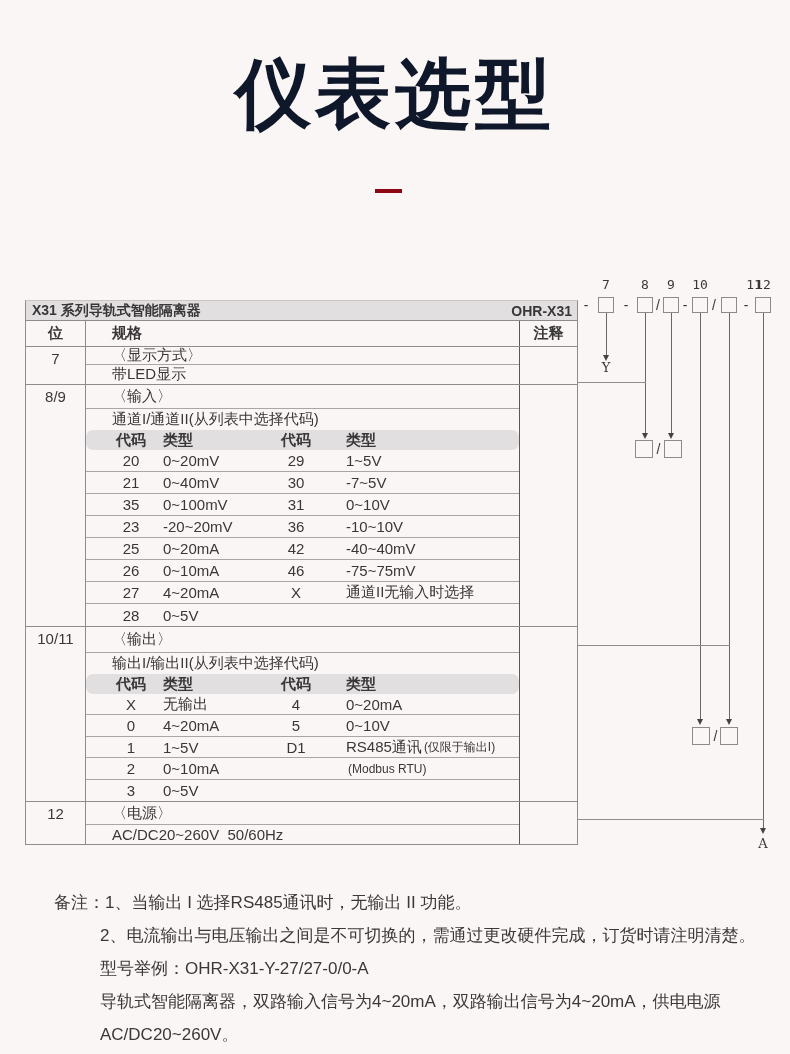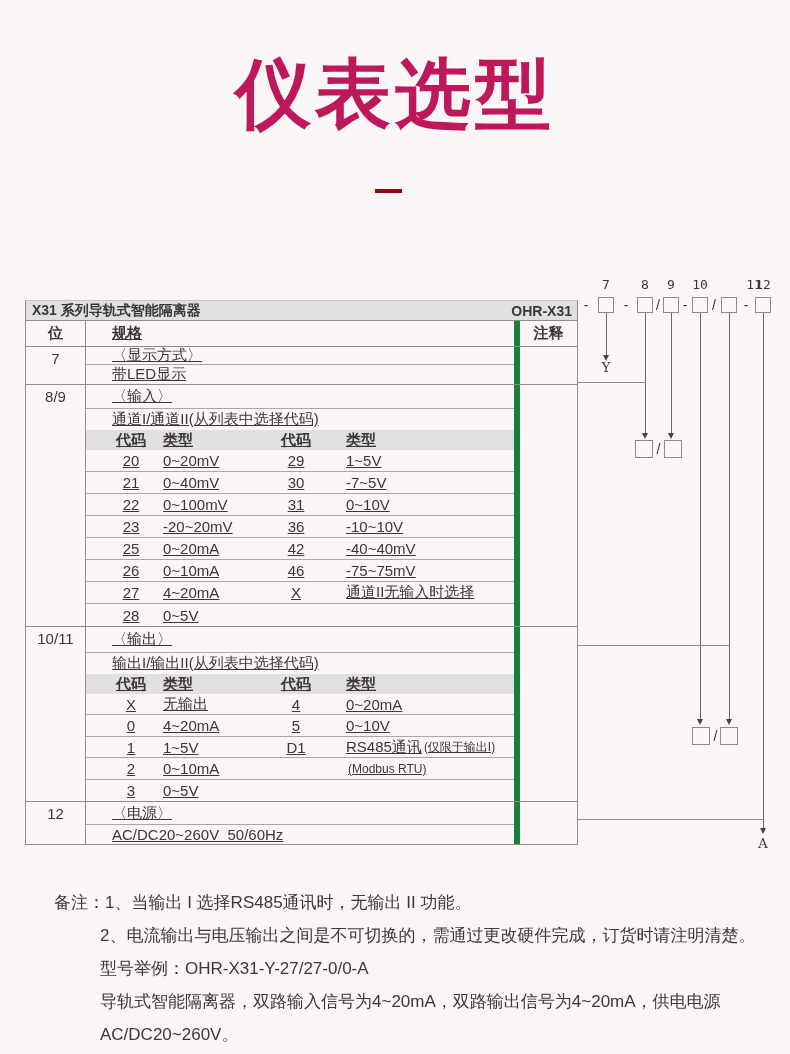--- a/index.html
+++ b/index.html
@@ -2,42 +2,42 @@
 <html><head>
 <meta charset="utf-8">
 <style>
   * { box-sizing: border-box; margin: 0; padding: 0; }
   html,body { background:#faf6f5; }
   body { font-family:"Liberation Sans", sans-serif; color:#3a3738; }
   #canvas { position:relative; width:790px; height:1054px; background:#faf6f5; overflow:hidden; margin:0 auto; }
 
   
   .page-title { position:absolute; top:52px; left:0; width:790px; text-align:center;
-    font-size:76px; font-weight:bold; letter-spacing:4px; color:#be185d; line-height:1.1; }
+    font-size:76px; font-weight:bold; letter-spacing:4px; color:#0f172a; line-height:1.1; }
   .title-dash { position:absolute; top:189px; left:375px; width:27px; height:4px; background:#8c0712; }
 
   
   .spec-table { position:absolute; left:25px; top:300px; width:553px;
     border-left:1px solid #8f8b8c; border-right:1px solid #8f8b8c; border-bottom:1px solid #8f8b8c;
     border-top:1px solid #c9c5c6; font-size:15px; }
   .tbar { height:20px; background:#e2dfe0; display:flex; justify-content:space-between; align-items:center;
     padding:0 5px 0 6px; border-bottom:1px solid #8f8b8c; font-weight:bold; font-size:14px; }
   .thead { display:flex; border-bottom:1px solid #8f8b8c; height:26px; font-weight:bold; }
   .cpos { width:60px; flex:none; border-right:1px solid #8f8b8c; display:flex; justify-content:center; align-items:flex-start; padding-top:3px; }
   .thead .cpos { align-items:center; padding-top:0; }
-  .cspec { flex:1; border-right:6px solid #15803d;text-decoration:underline; }
+  .cspec { flex:1; border-right:1px solid #15803d; }
   .thead .cspec { display:flex; align-items:center; padding-left:26px; }
   .cnote { width:57px; flex:none; }
   .thead .cnote { display:flex; justify-content:center; align-items:center; }
   .sect { display:flex; border-bottom:1px solid #8f8b8c; }
   .sect:last-child { border-bottom:none; }
   .srow { display:flex; align-items:center; padding-left:26px; }
   .srow.bb { border-bottom:1px solid #aaa6a7; }
   .h18{height:18px}.h19{height:19px}.h21{height:21px}.h23{height:23px}.h24{height:24px}.h26{height:26px}
-  .band { height:20px; background:#e2dfe0; display:flex; align-items:center; font-weight:bold; }
+  .band { height:20px; background:#e2dfe0; display:flex; align-items:center; font-weight:bold;border-radius:7px; }
   .crow { display:flex; align-items:center; height:22px; border-bottom:1px solid #aaa6a7; }
   .crow:last-child { border-bottom:none; }
   .orow { height:21px; }
   .cc  { width:40px; margin-left:25px; flex:none; text-align:center; }
   .t1  { width:113px; margin-left:12px; flex:none; }
   .cc2 { width:40px; flex:none; text-align:center; }
   .t2  { margin-left:30px; flex:none; }
   .t2s { font-size:12px; padding-left:2px; }
 
   
@@ -102,21 +102,21 @@
           <span class="cc2">29</span>
           <span class="t2">1~5V</span>
         </div>
         <div class="crow">
           <span class="cc">21</span>
           <span class="t1">0~40mV</span>
           <span class="cc2">30</span>
           <span class="t2">-7~5V</span>
         </div>
         <div class="crow">
-          <span class="cc">22</span>
+          <span class="cc">35</span>
           <span class="t1">0~100mV</span>
           <span class="cc2">31</span>
           <span class="t2">0~10V</span>
         </div>
         <div class="crow">
           <span class="cc">23</span>
           <span class="t1">-20~20mV</span>
           <span class="cc2">36</span>
           <span class="t2">-10~10V</span>
         </div>

